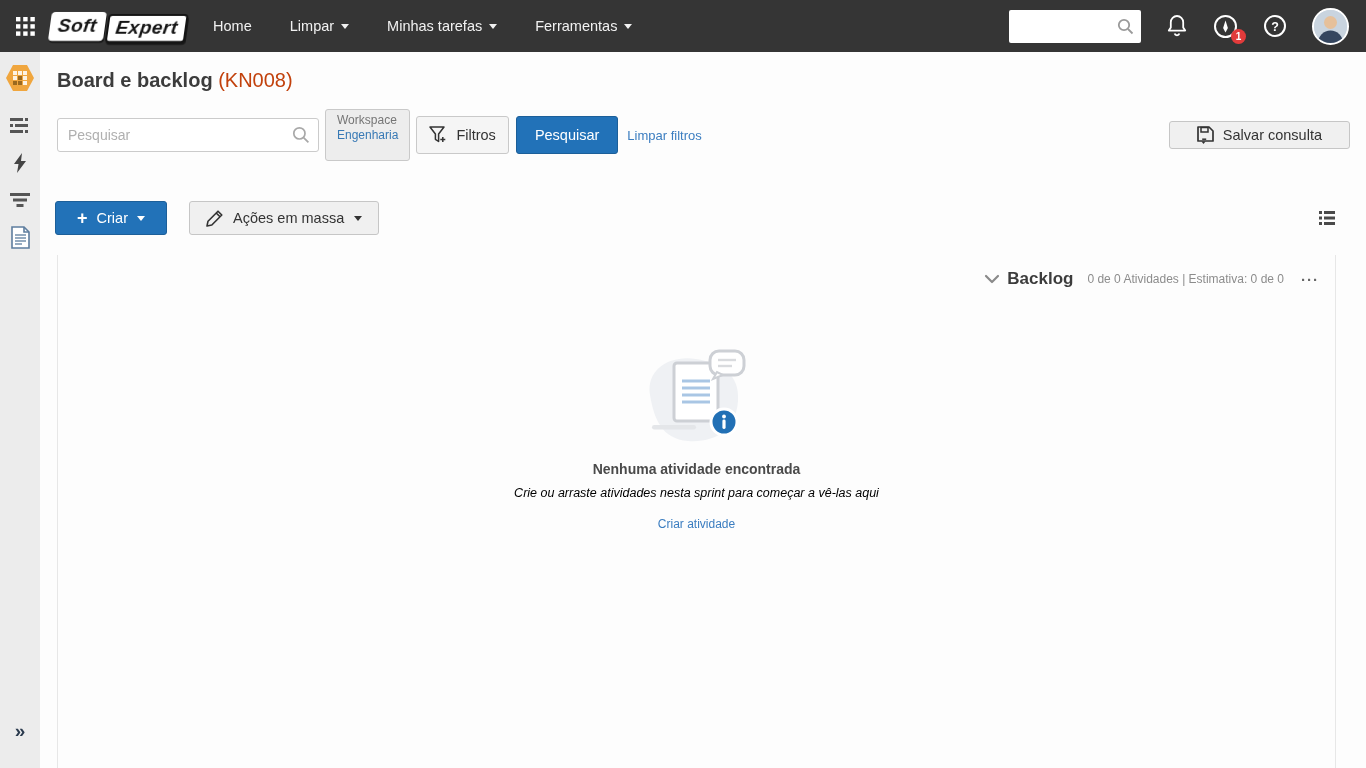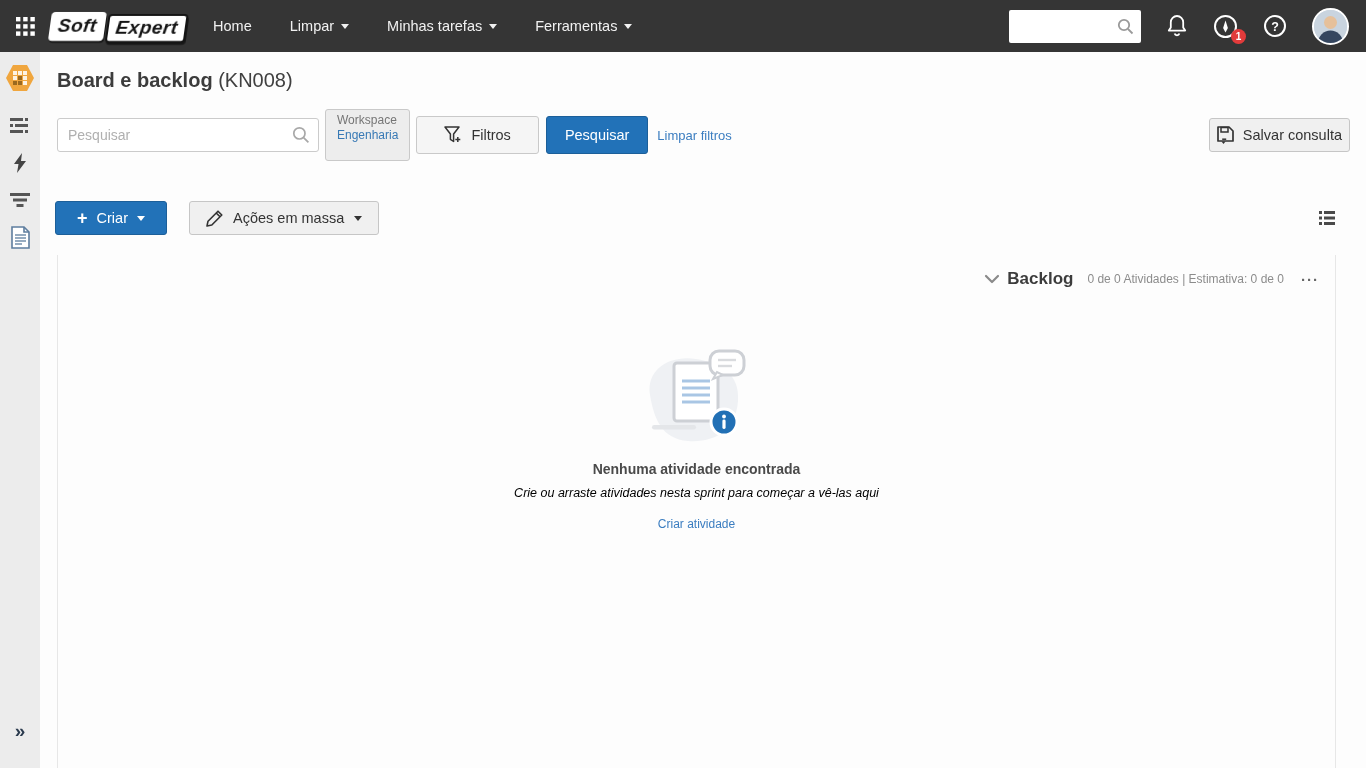--- a/index.html
+++ b/index.html
@@ -36,39 +36,39 @@
     clip-path:polygon(25% 0, 75% 0, 100% 50%, 75% 100%, 25% 100%, 0 50%); }
   .hexgrid { display:grid; grid-template-columns:repeat(3,4px); grid-gap:1px; }
   .hexgrid span { width:4px; height:4px; background:#fdf3e3; }
   .hexgrid span:nth-child(5),.hexgrid span:nth-child(7),.hexgrid span:nth-child(8) { background:#9a691f; }
   .expand-btn { margin-top:auto; margin-bottom:26px; font-size:19px; font-weight:bold; color:#2b3b4e; cursor:pointer; }
 
   
   .main { position:absolute; top:52px; left:40px; right:0; bottom:0; background:#fdfdfd;
     display:flex; flex-direction:column; }
   .page-header { margin:17px 16px 0 17px; font-size:20px; font-weight:bold; color:#3c3c3c; }
-  .page-code { font-weight:normal; color:#404040; }
+  .page-code { font-weight:normal; color:#c2410c; }
 
   .filter-row { display:flex; align-items:center; margin:17px 16px 0 17px; }
   .search-box { width:262px; height:34px; border:1px solid #cbcbcb; border-radius:3px; background:#fff;
     position:relative; display:flex; align-items:center; margin-right:6px; }
   .search-box input { border:0; outline:0; width:100%; height:100%; padding:0 30px 0 10px; font-size:14px; color:#333; background:transparent; }
   .search-box input::placeholder { color:#b0b0b0; }
   .search-box svg { position:absolute; right:8px; }
   .ws-chip { height:52px; background:#ededed; border:1px solid #c9c9c9; border-radius:3px; padding:3px 11px;
     font-size:12px; line-height:15px; margin-right:6px; cursor:pointer; }
   .ws-label { color:#757575; }
   .ws-value { color:#3779b5; }
   .btn { display:flex; align-items:center; justify-content:center; border-radius:3px; cursor:pointer; font-size:14.5px; }
-  .btn-filtros { height:38px; padding:0 27px; background:#f5f5f5; border:1px solid #c9c9c9; color:#333; gap:9px; margin-right:7px; }
+  .btn-filtros { height:38px; padding:0 12px; background:#f5f5f5; border:1px solid #c9c9c9; color:#333; gap:9px; margin-right:7px; }
   .btn-primary { background:#2272b8; color:#fff; border:1px solid #1c5f99; }
   .btn-pesquisar { height:38px; padding:0 18px; }
   .link { color:#3b7dc0; font-size:13px; cursor:pointer; text-decoration:none; }
   .link-limpar { margin-left:9px; }
-  .btn-salvar { margin-left:auto; height:34px; padding:0 7px; background:#f0f0f0; border:1px solid #c6c6c6; color:#333; gap:9px;justify-content:flex-end; }
+  .btn-salvar { margin-left:auto; height:28px; padding:0 27px; background:#f0f0f0; border:1px solid #c6c6c6; color:#333; gap:9px;justify-content:flex-end; }
 
   .toolbar-row { display:flex; align-items:center; margin:40px 31px 0 15px; }
   .btn-criar { height:34px; width:112px; gap:9px; font-size:14.5px; }
   .plus-glyph { font-size:18px; font-weight:bold; line-height:1; }
   .btn-acoes { height:34px; margin-left:22px; padding:0 16px; background:#f0f0f0; border:1px solid #c6c6c6; color:#333; gap:10px; }
   .list-view-btn { margin-left:auto; cursor:pointer; display:flex; }
 
   .panel { flex:1; margin:20px 30px 0 17px; border-left:1px solid #e7e7e7; border-right:1px solid #e7e7e7; }
   .backlog-header { display:flex; align-items:center; padding:14px 16px 12px 16px;justify-content:flex-end; }
   .chev-btn { display:flex; cursor:pointer; margin-right:7px; }

